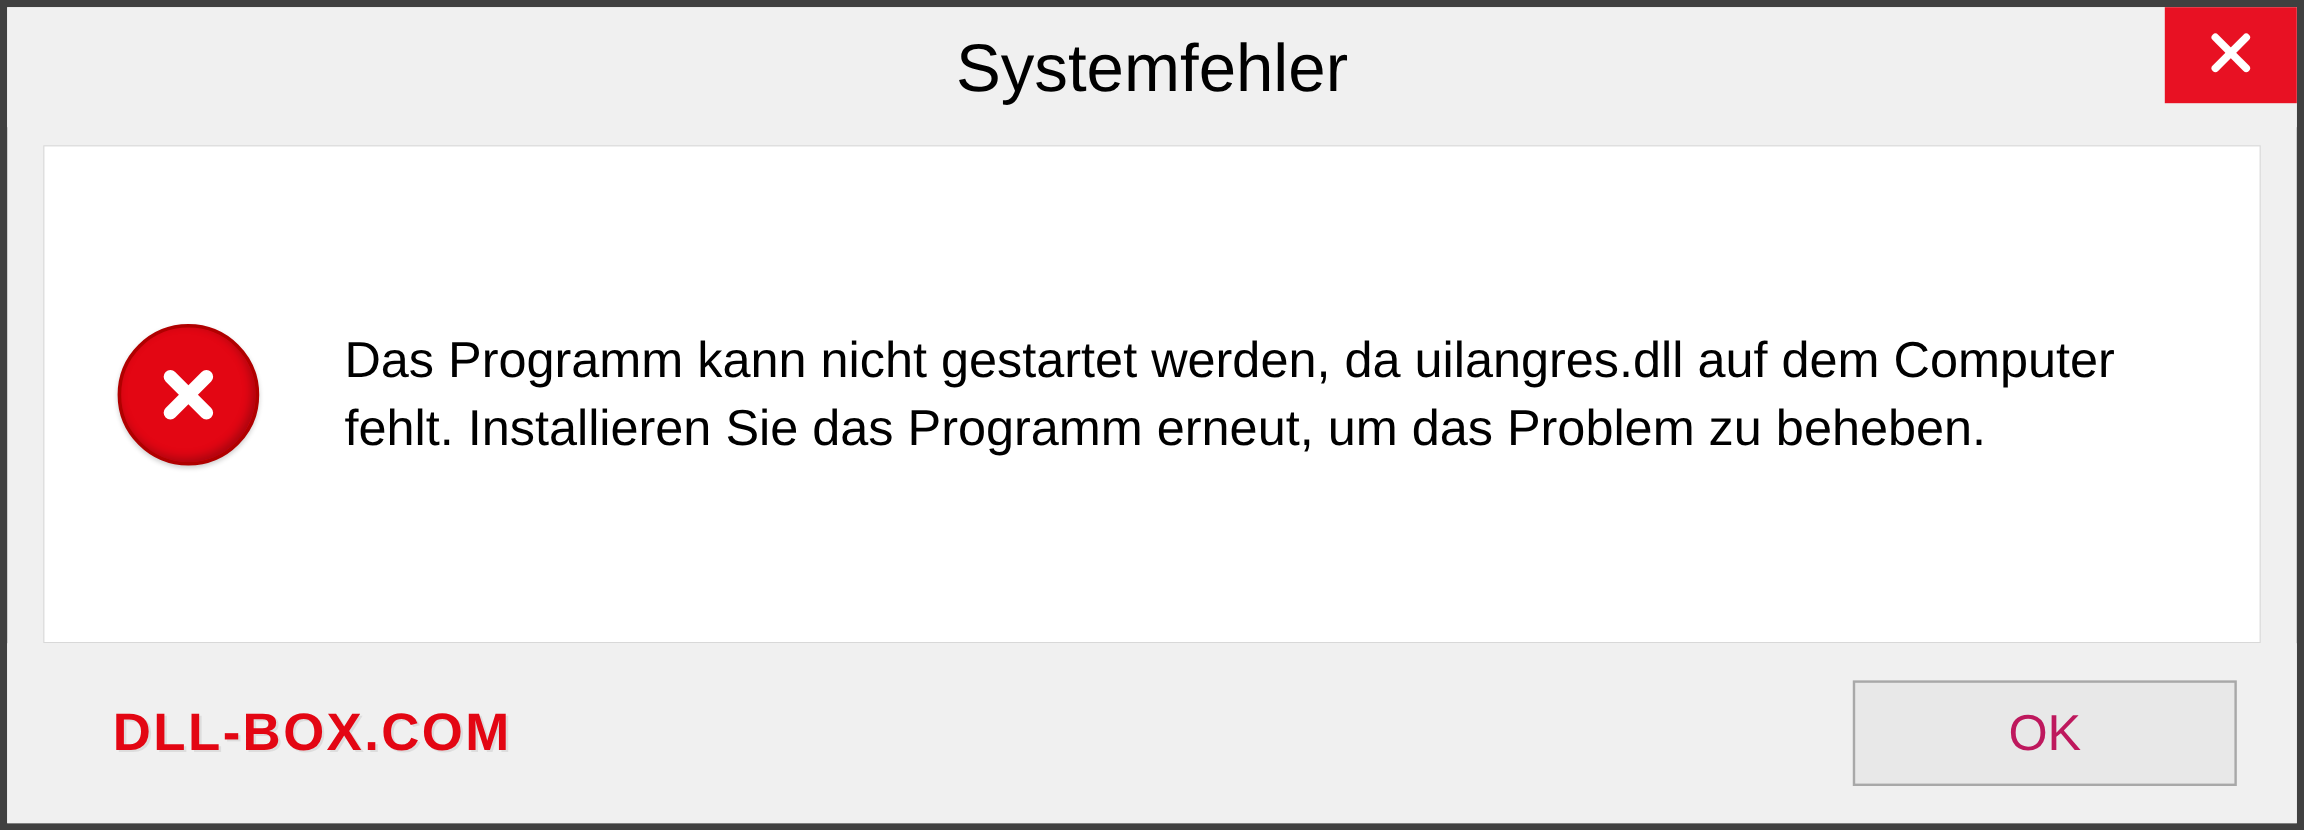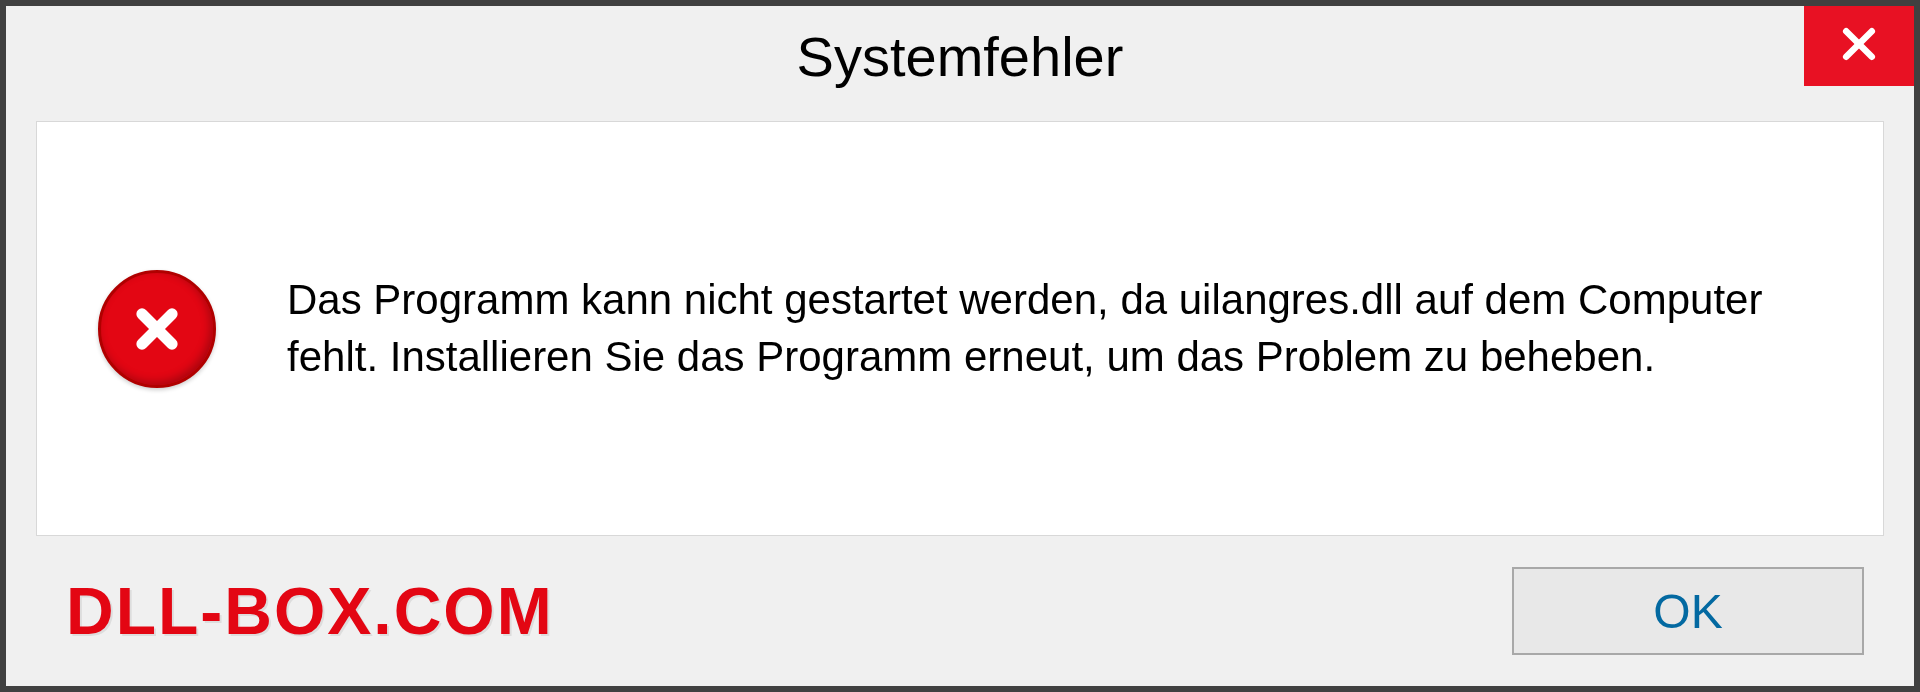--- a/index.html
+++ b/index.html
@@ -93,34 +93,35 @@
     }
     .footer {
       height: 150px;
       display: flex;
       align-items: center;
       justify-content: space-between;
       padding: 0 50px 0 60px;
       background: #f0f0f0;
     }
     .watermark {
-      font-size: 66px;
+      font-size: 44px;
       font-weight: 800;
       letter-spacing: 2px;
       color: #e30613;
       font-family: Arial, sans-serif;
       text-shadow: 2px 2px 0 rgba(0,0,0,0.08);
+      margin-left: 28px;
     }
     .ok-button {
-      width: 352px;
+      width: 320px;
       height: 88px;
       background: #e8e8e8;
       border: 2px solid #a8a8a8;
-      font-size: 48px;
-      color: #0369a1;
+      font-size: 42px;
+      color: #be185d;
       cursor: pointer;
       font-family: inherit;
       display: flex;
       align-items: center;
       justify-content: center;
     }
   </style>
 </head>
 <body>
 

